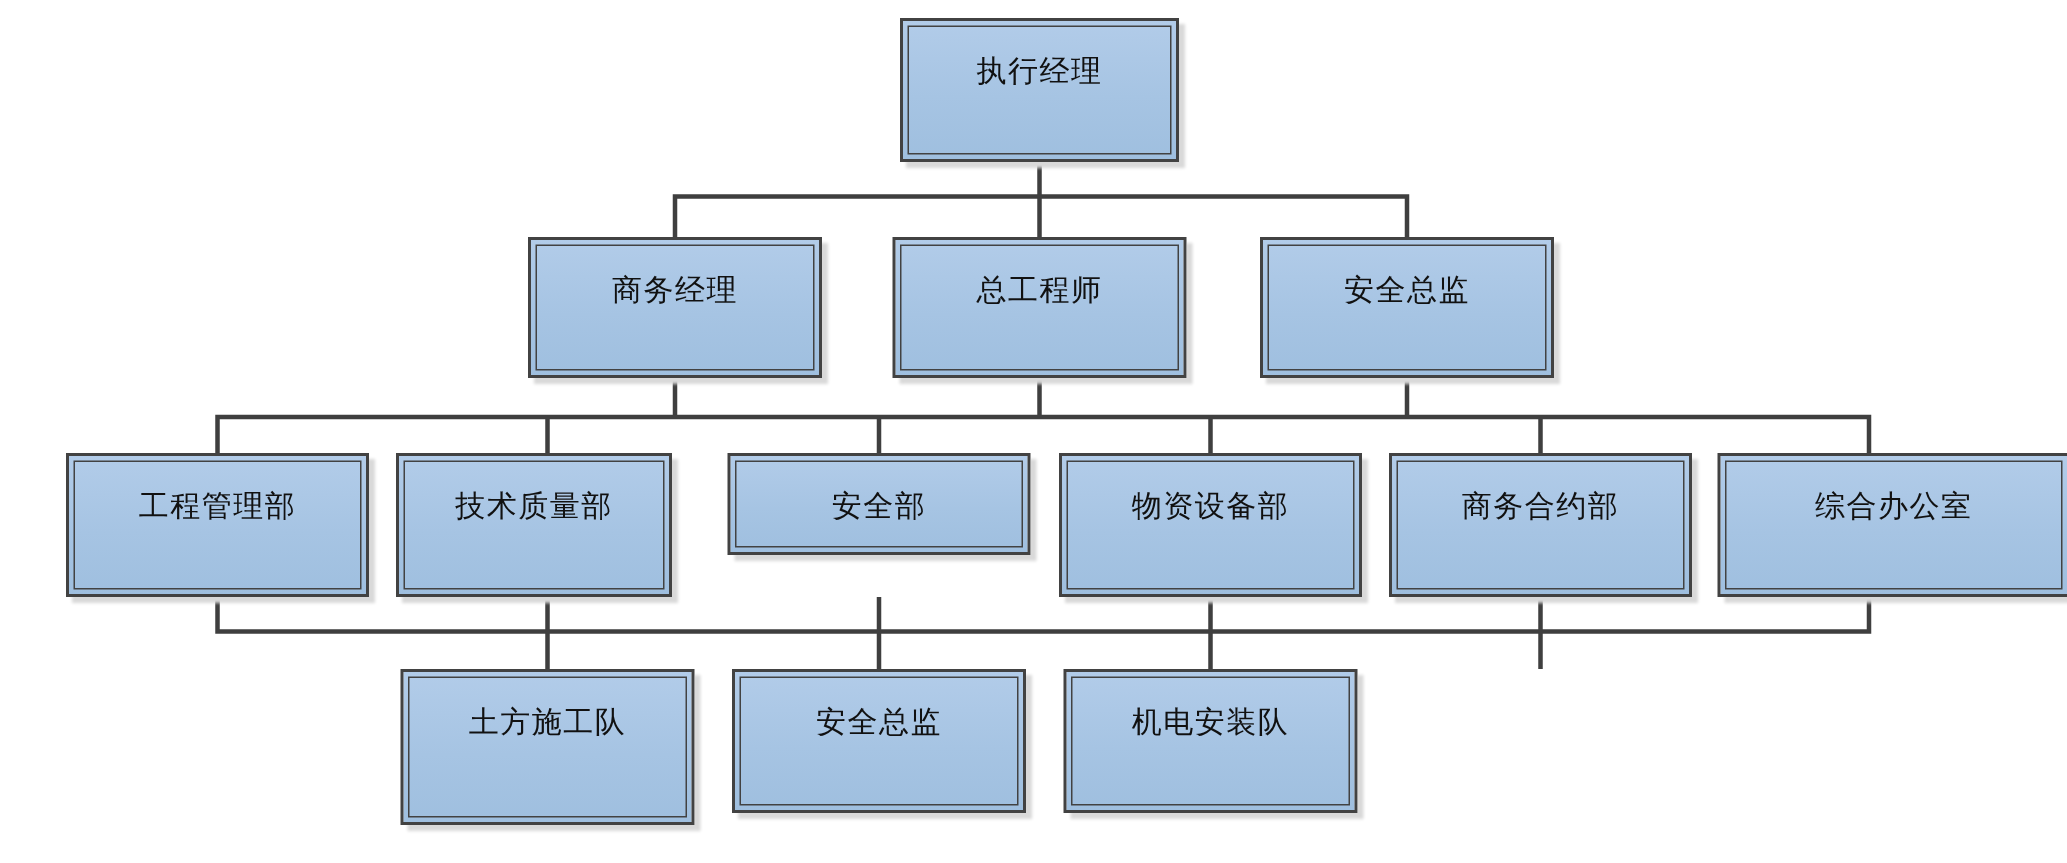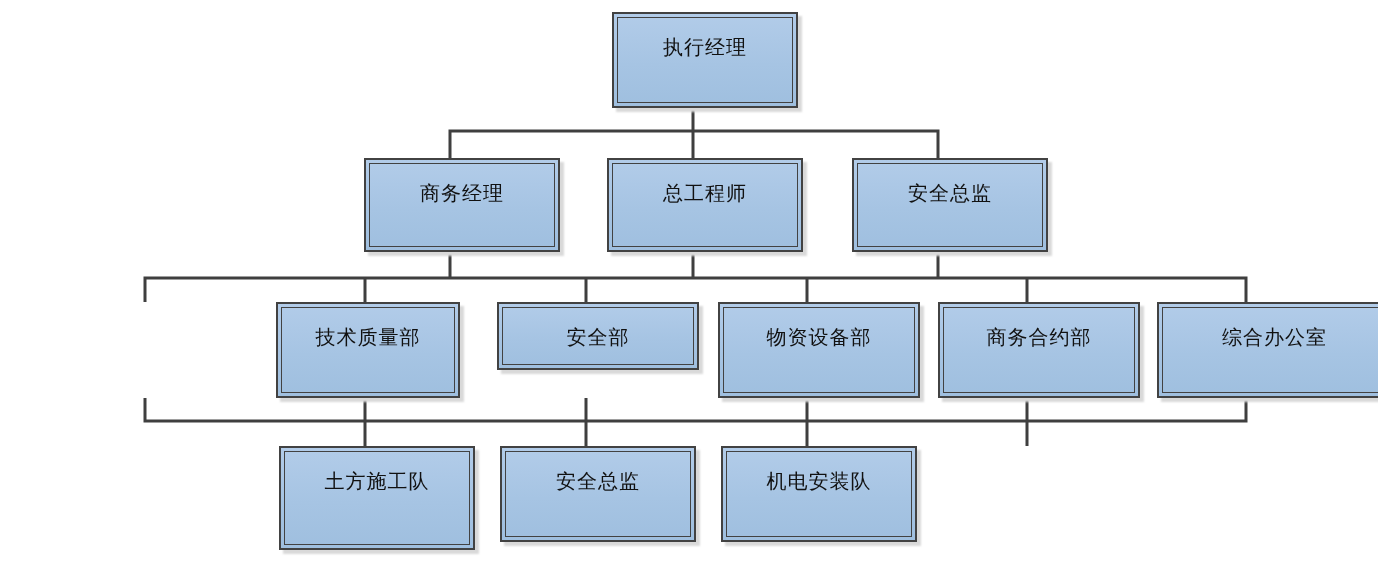--- a/index.html
+++ b/index.html
@@ -21,21 +21,20 @@
     top: 0;
     z-index: 1;
   }
   .node {
     position: absolute;
     box-sizing: border-box;
     background: linear-gradient(180deg, #b2cce9 0%, #a6c4e3 55%, #9fbfdf 100%);
     border: 2px solid #424242;
     box-shadow: 4px 4px 2px #d9d9d9;
     z-index: 2;
-    margin-left: 12px;
   }
   .node-inner {
     position: absolute;
     inset: 3px;
     border: 1px solid #424242;
     display: flex;
     justify-content: center;
     align-items: flex-start;
   }
   .node-label {
@@ -79,20 +78,25 @@
     <div class="node-inner">
       <span class="node-label">商务经理</span>
     </div>
   </div>
   <div class="node" style="left:840px; top:158px; width:196px; height:94px">
     <div class="node-inner">
       <span class="node-label">安全总监</span>
     </div>
   </div>
 
+  <div class="node" style="left:44px; top:302px; width:202px; height:96px">
+    <div class="node-inner">
+      <span class="node-label">工程管理部</span>
+    </div>
+  </div>
   <div class="node" style="left:264px; top:302px; width:184px; height:96px">
     <div class="node-inner">
       <span class="node-label">技术质量部</span>
     </div>
   </div>
   <div class="node" style="left:485px; top:302px; width:202px; height:68px">
     <div class="node-inner">
       <span class="node-label">安全部</span>
     </div>
   </div>

